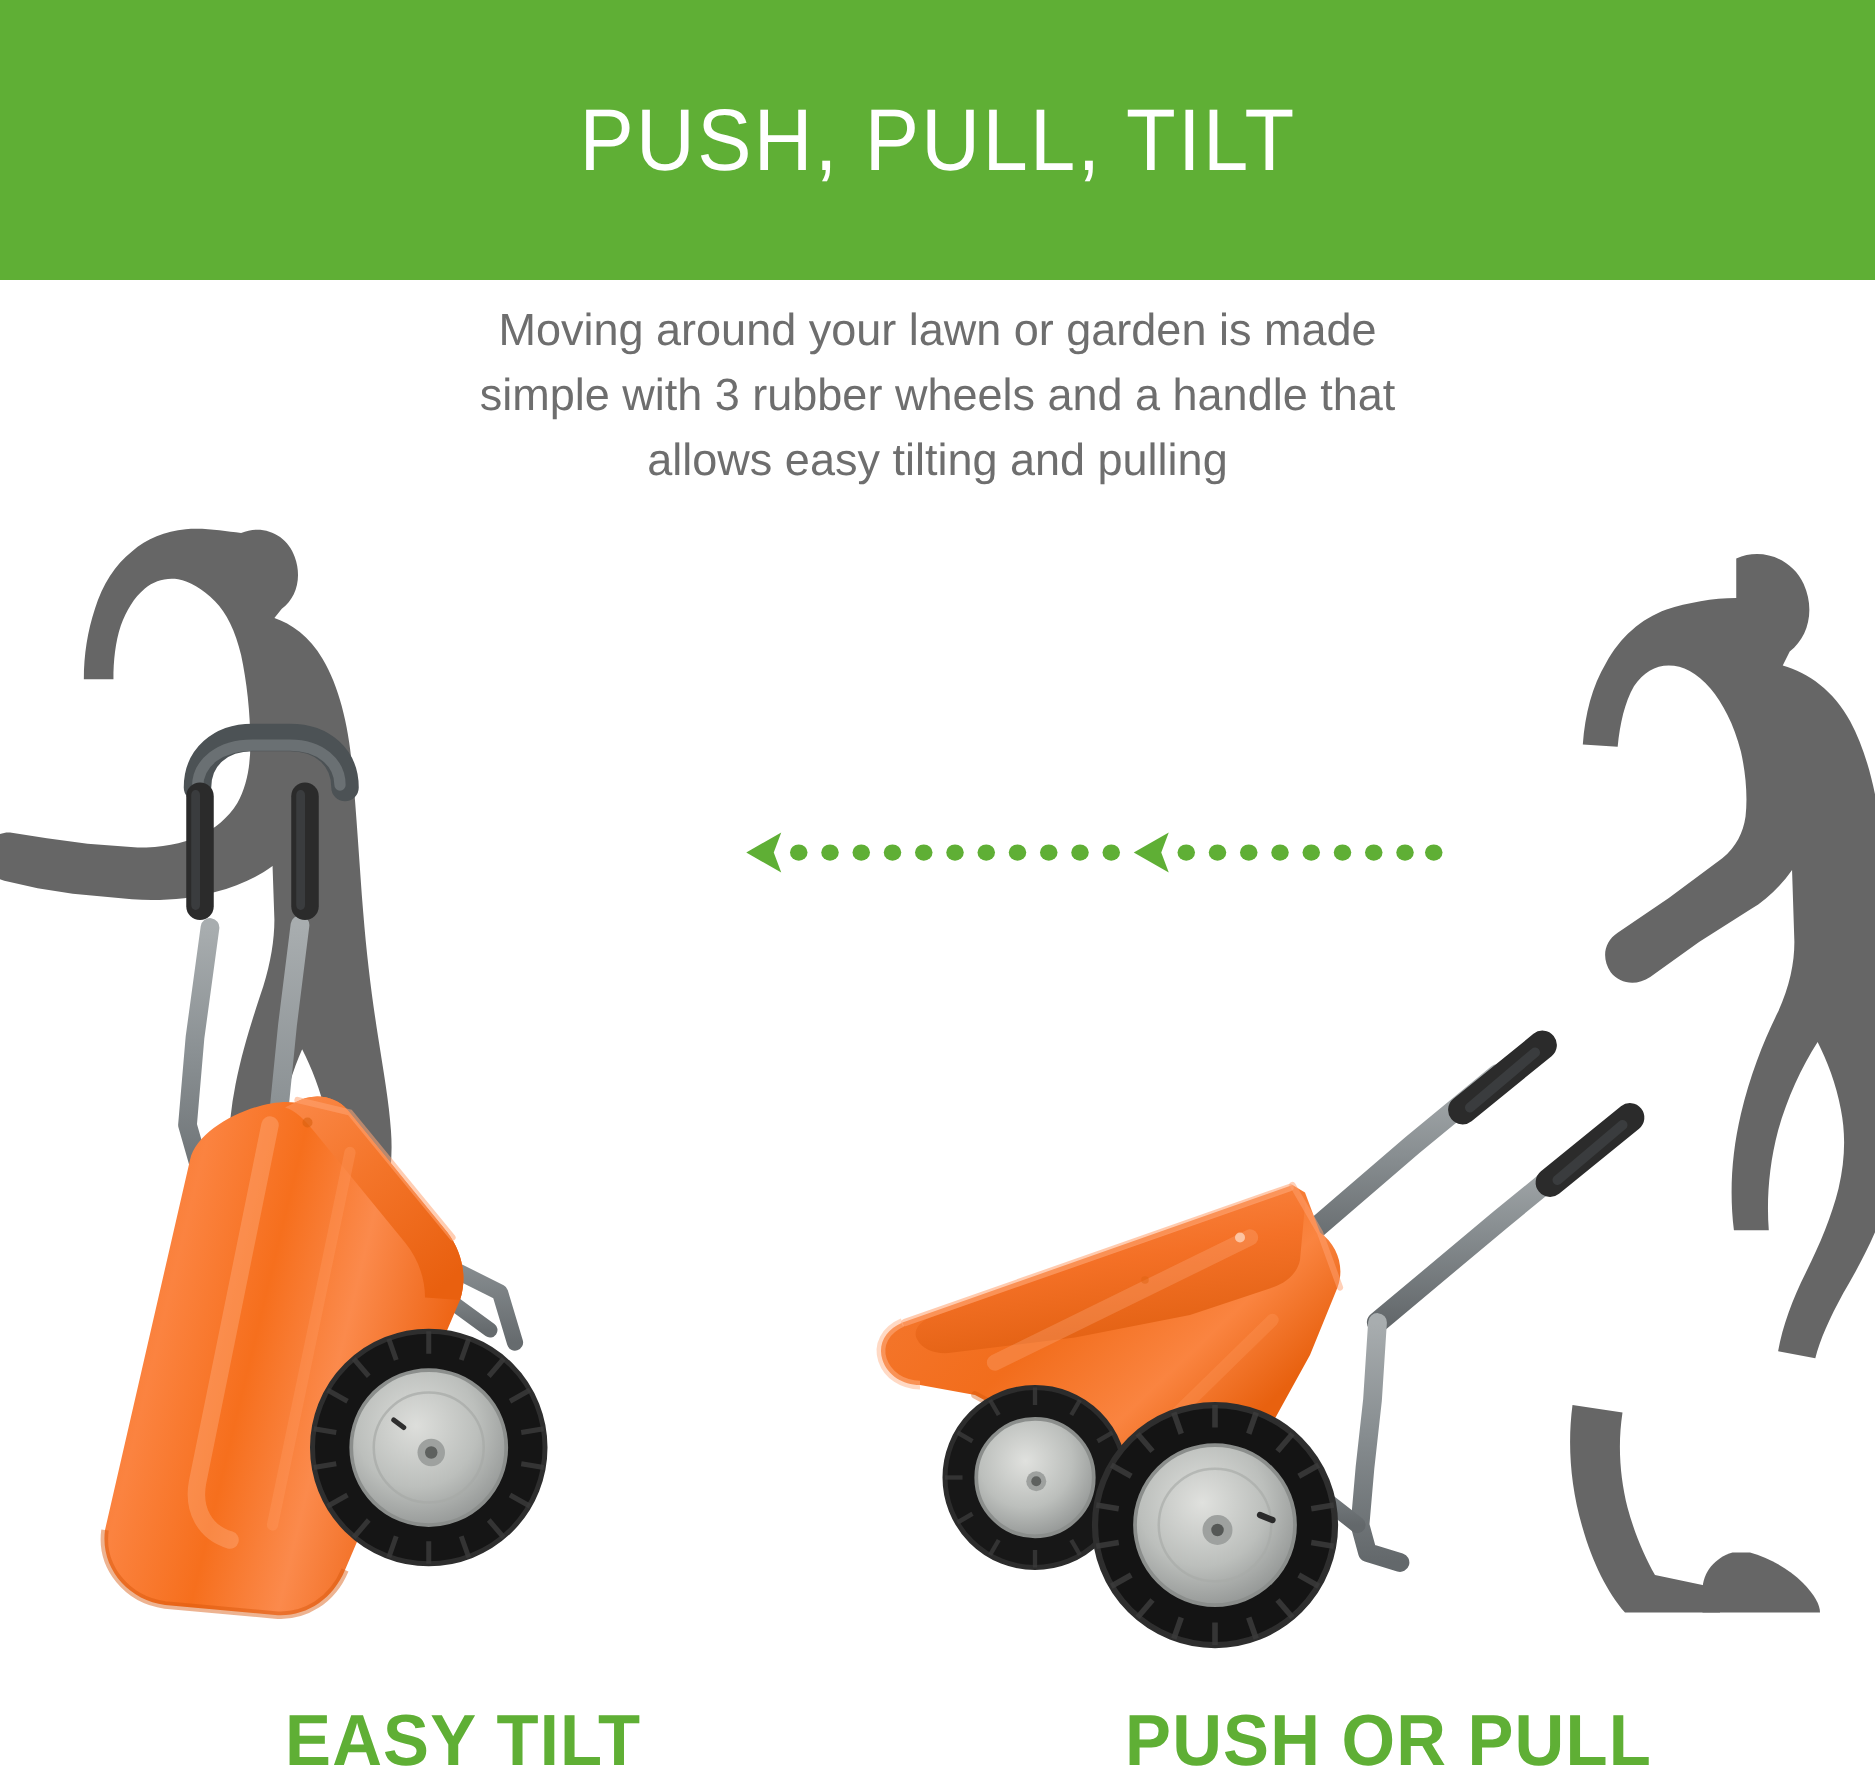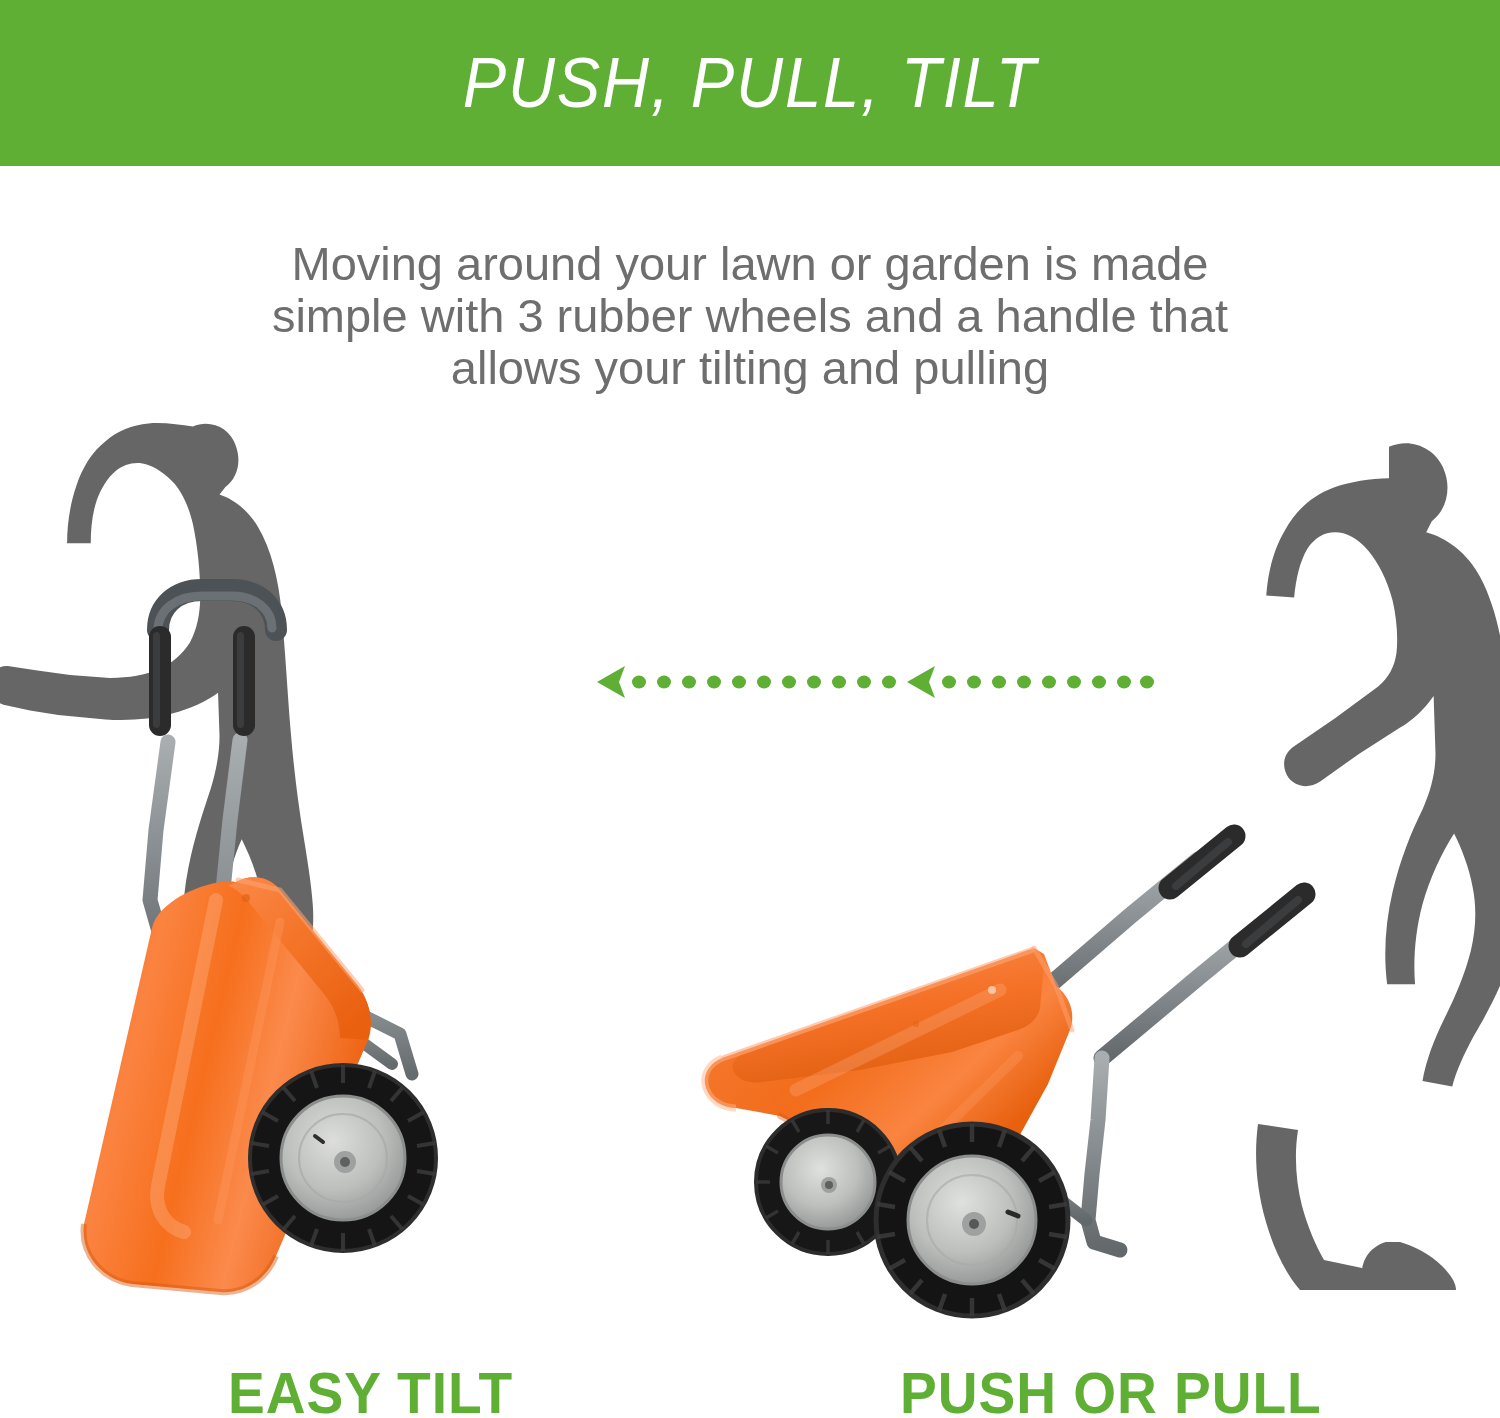--- a/index.html
+++ b/index.html
@@ -5,41 +5,41 @@
   * { margin:0; padding:0; box-sizing:border-box; }
   html,body { background:#ffffff; }
   body {
     width:1500px; height:1418px;
     font-family:"Liberation Sans", sans-serif;
     position:relative; overflow:hidden;
   }
 
   
   .header-bar{
-    position:absolute; left:0; top:0; width:1500px; height:166px;
+    position:absolute; left:0; top:0; width:1500px; height:224px;
     background:#5FAF35;
-    display:flex; align-items:center; justify-content:center;font-style:italic;
+    display:flex; align-items:center; justify-content:center;
   }
   .header-title{
     color:#ffffff;
     font-size:70px;
     font-weight:400;
     letter-spacing:2px;
     line-height:1;
     white-space:nowrap;
     transform:scaleX(0.93);
   }
 
   
   .subtitle{
     position:absolute; left:50%; transform:translateX(-50%);
     top:238px; width:1000px;
     text-align:center;
     color:#6e6e6e;
-    font-size:47px;
+    font-size:36px;
     line-height:52px;
     font-weight:300;
   }
   .subtitle span{ display:block; }
 
   
   .scene{ position:absolute; }
   .scene-left{ left:40px; top:430px; width:640px; height:860px; }
   .scene-right{ left:700px; top:430px; width:760px; height:860px; }
   .scene svg{ width:100%; height:100%; display:block; overflow:visible;}
@@ -68,21 +68,21 @@
 </head>
 <body>
 
 <div class="header-bar">
   <div class="header-title">PUSH, PULL, TILT</div>
 </div>
 
 <div class="subtitle">
   <span>Moving around your lawn or garden is made</span>
   <span>simple with 3 rubber wheels and a handle that</span>
-  <span>allows your tilting and pulling</span>
+  <span>allows easy tilting and pulling</span>
 </div>
 
 <div class="scene scene-left">
   <svg viewBox="0 0 640 860" xmlns="http://www.w3.org/2000/svg">
     <defs>
       <linearGradient id="tubGradL" x1="0" y1="0" x2="1" y2="0.35">
         <stop offset="0%" stop-color="#F4701F"></stop>
         <stop offset="28%" stop-color="#FB8340"></stop>
         <stop offset="52%" stop-color="#F66F1D"></stop>
         <stop offset="74%" stop-color="#FB8A4C"></stop>

